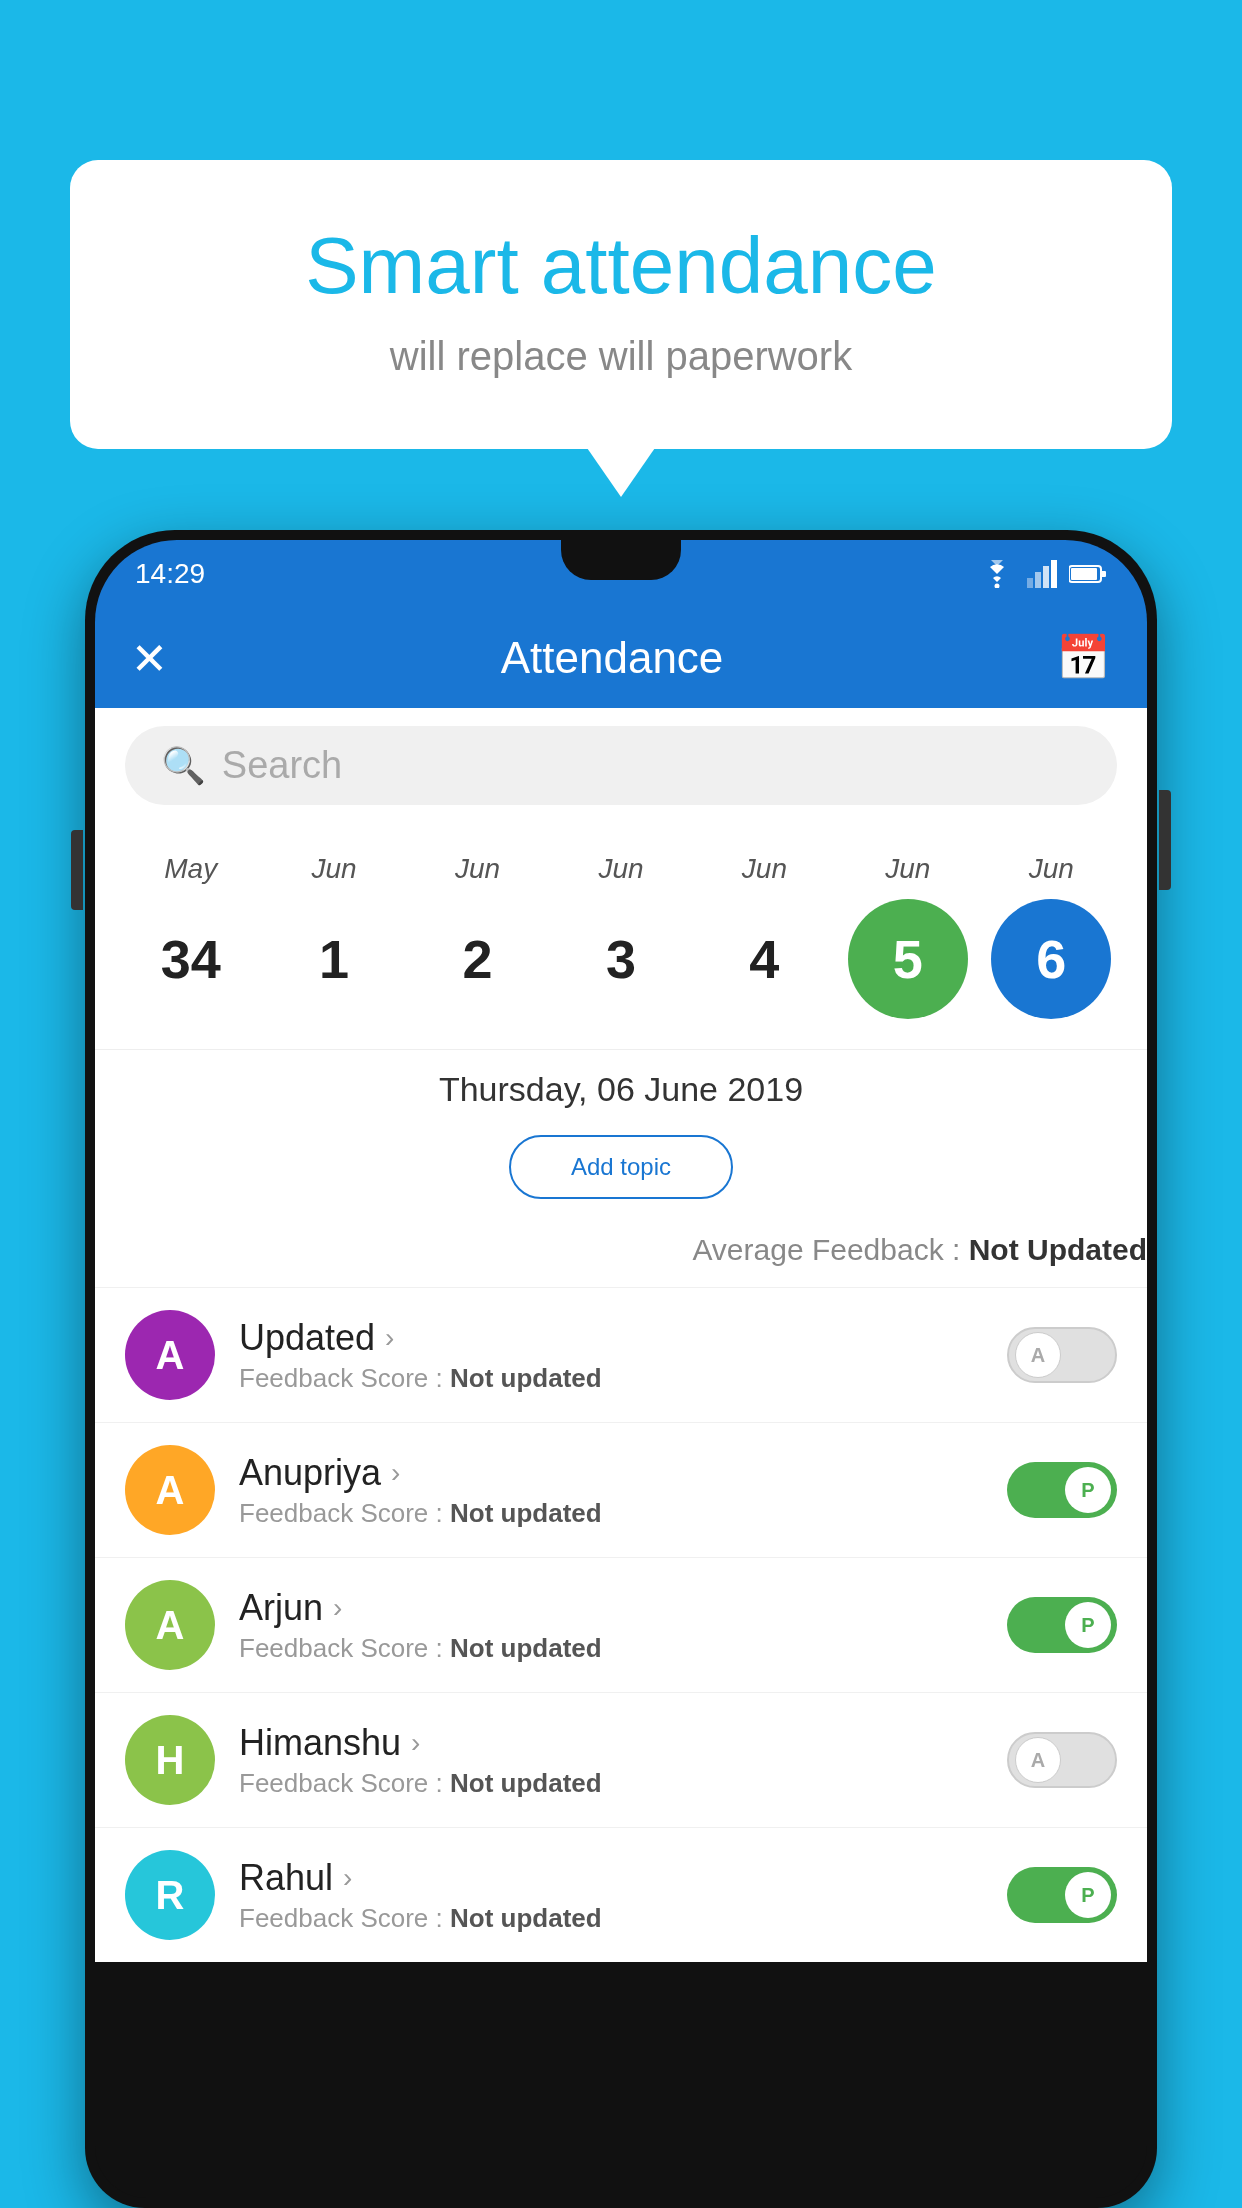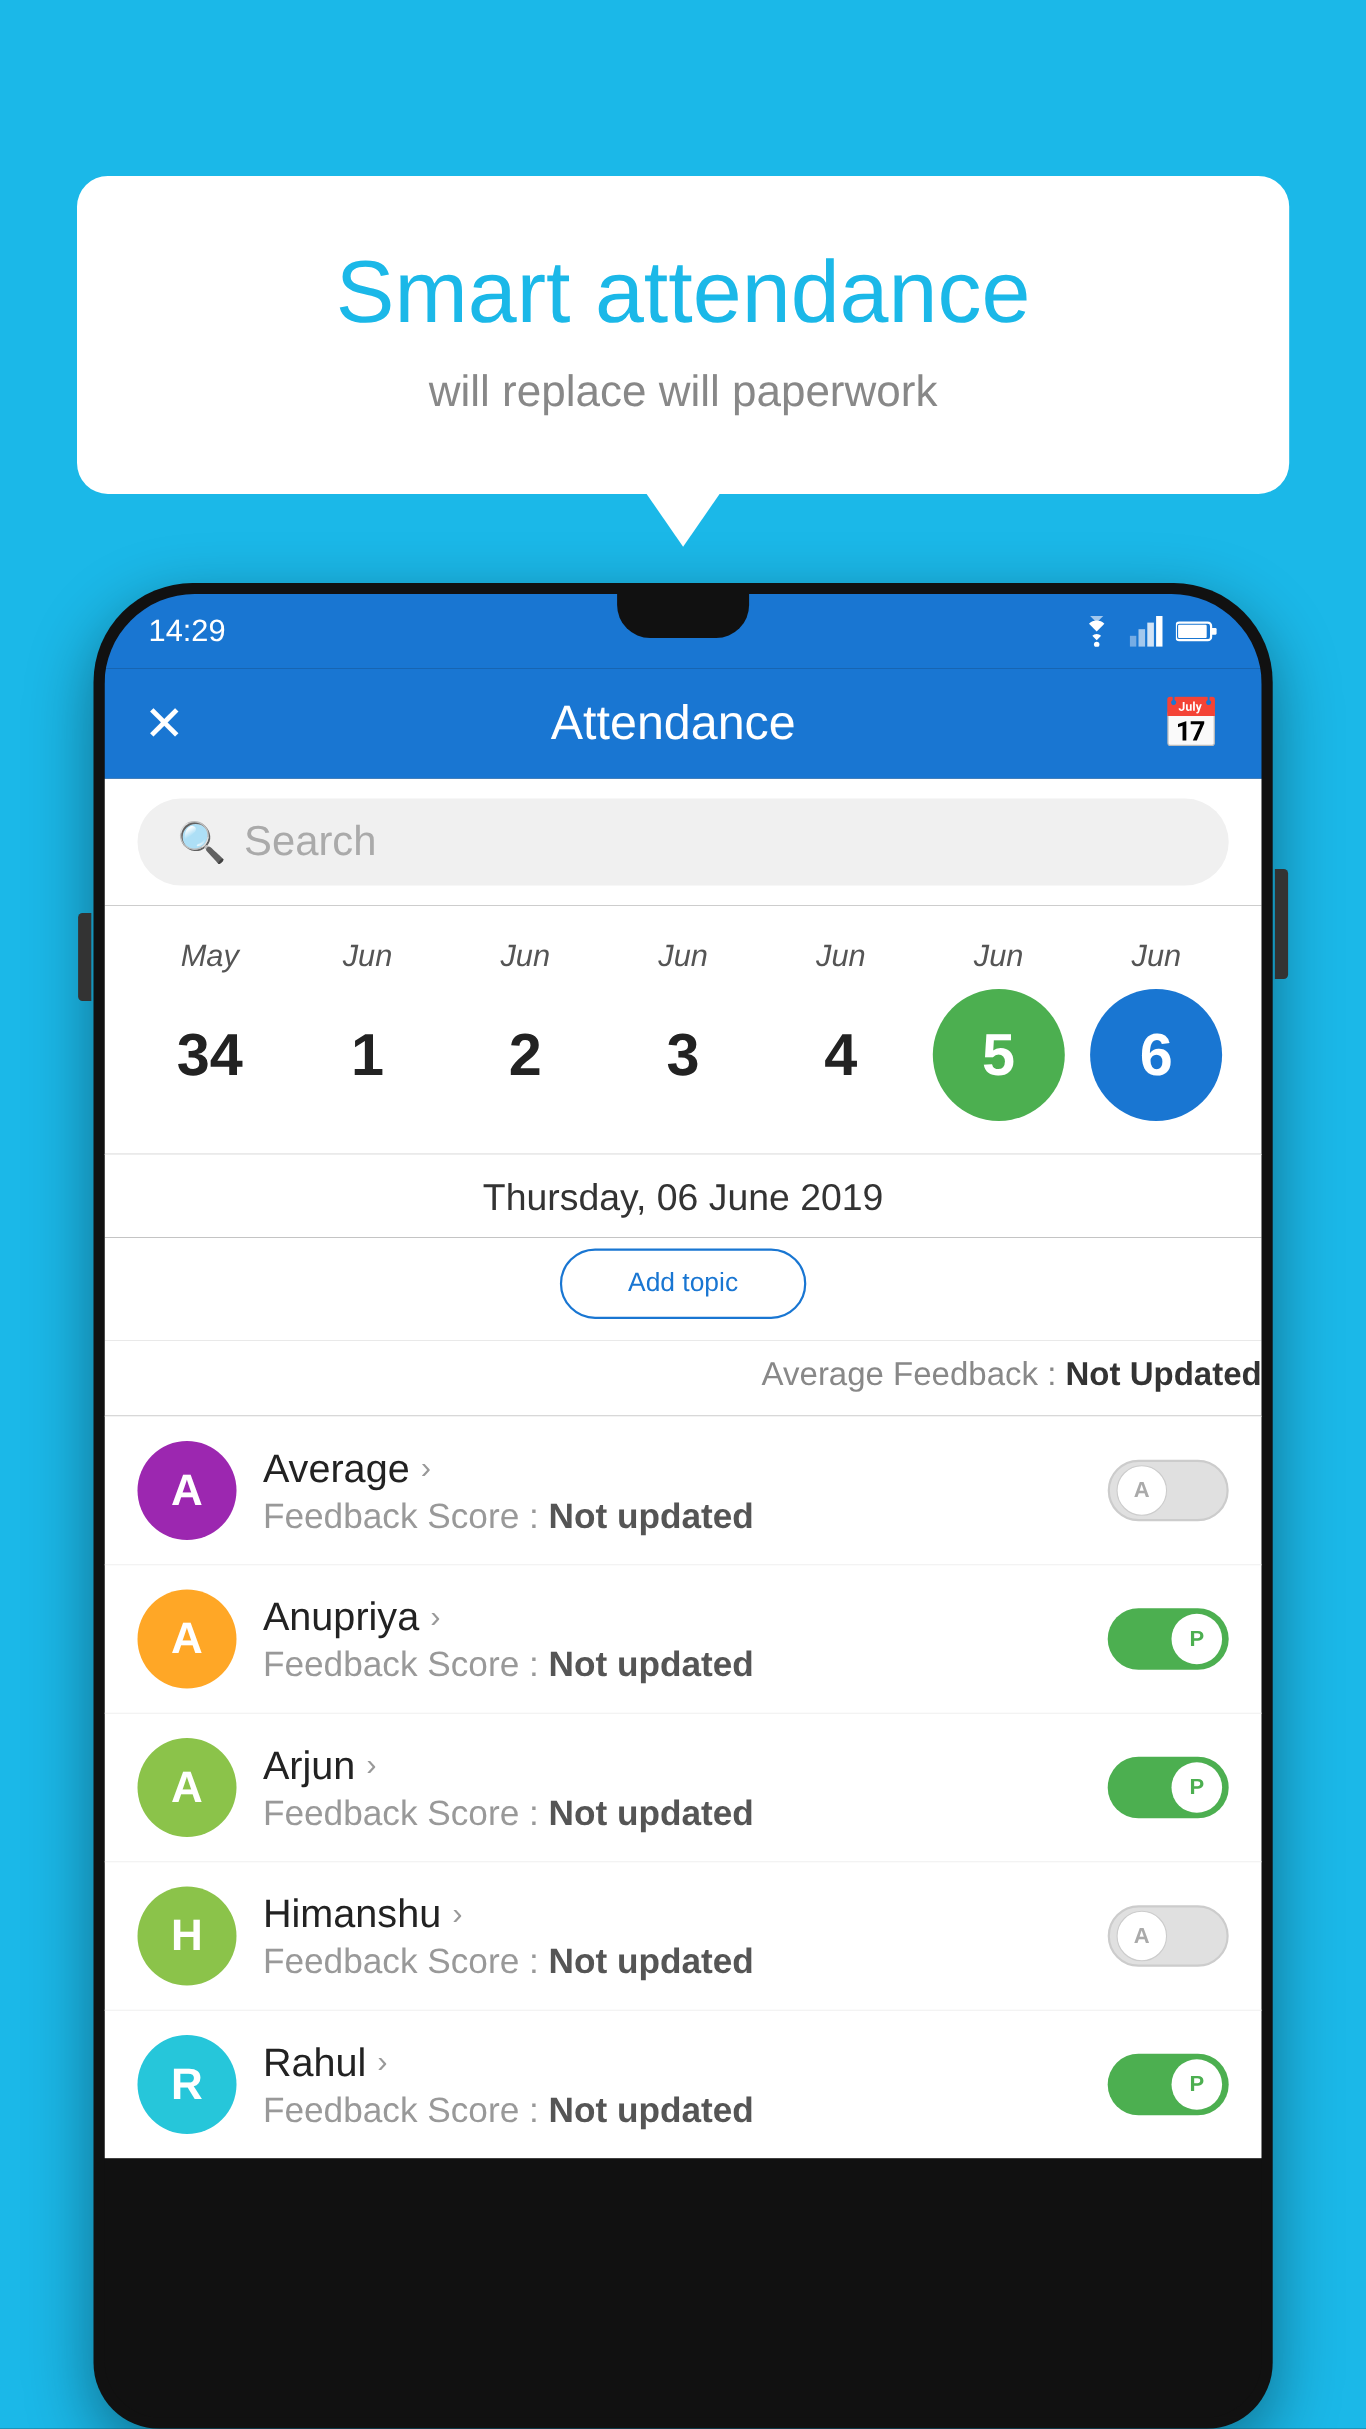--- a/index.html
+++ b/index.html
@@ -294,21 +294,21 @@
       align-items: center;
       gap: 10px;
     }
 
     .chevron {
       color: #999;
       font-size: 28px;
     }
 
     .student-feedback {
-      font-size: 32px;
+      font-size: 26px;
       color: #999;
       margin-top: 4px;
     }
 
     .student-feedback strong {
       color: #555;
     }
 
     
     .toggle-container {
@@ -467,21 +467,21 @@
     <div class="feedback-summary">
       <span>Average Feedback : </span><strong>Not Updated</strong>
     </div>
 
     <div class="students-list">
 
     <div class="student-row">
           <div class="student-avatar" style="background: rgb(156, 39, 176);">A</div>
           <div class="student-info">
             <div class="student-name">
-              <span>Average</span> 
+              <span>Updated</span> 
               <span class="chevron">›</span>
             </div>
             <div class="student-feedback"><span>Feedback Score : </span><strong>Not updated</strong></div>
           </div>
           <div class="toggle-container">
             <div class="toggle absent">
               <div class="toggle-knob">A</div>
             </div>
           </div>
         </div>

